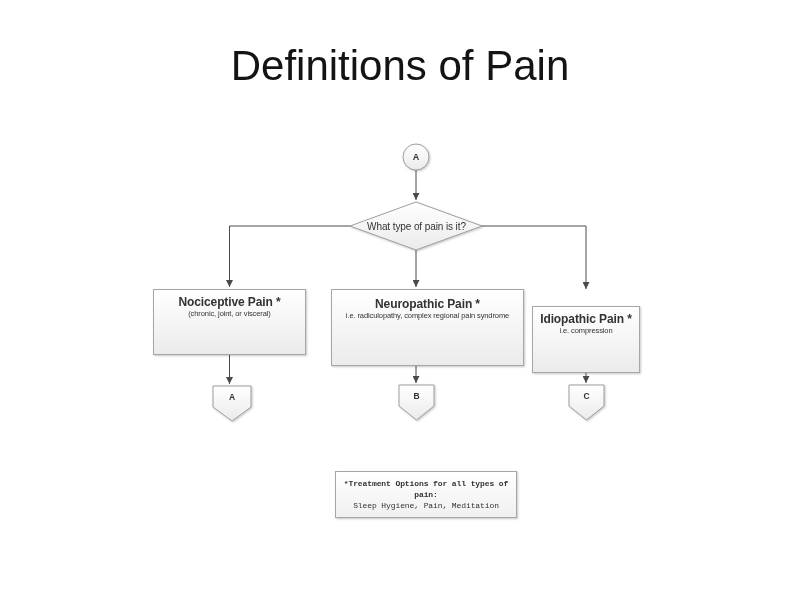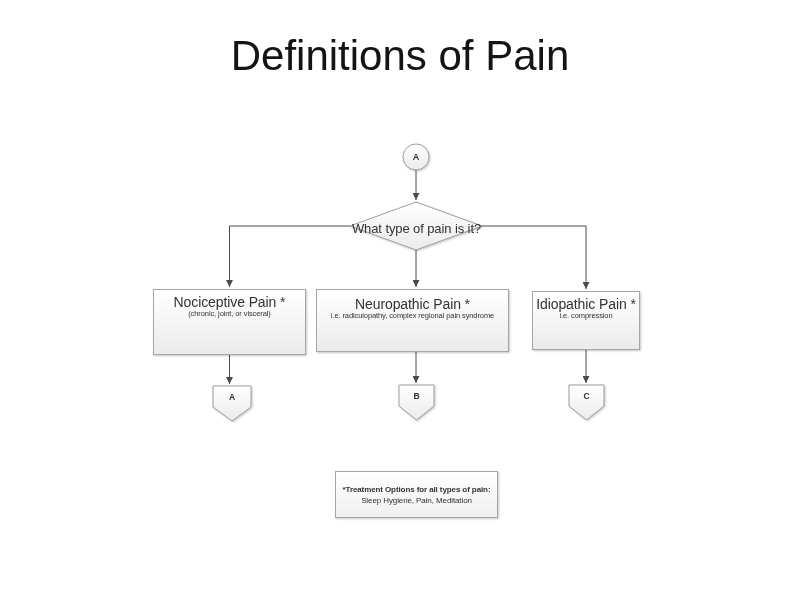--- a/index.html
+++ b/index.html
@@ -1,41 +1,41 @@
 <!DOCTYPE html>
 <html><head>
 <meta charset="utf-8">
 <style>
   html,body{margin:0;padding:0;background:#fff;}
   .slide{
     position:relative;width:800px;height:600px;background:#ffffff;overflow:hidden;
     font-family:"Liberation Sans", sans-serif;color:#333333;
   }
   .slide-title{
-    position:absolute;left:0;top:32px;width:100%;text-align:center;
+    position:absolute;left:0;top:42px;width:100%;text-align:center;
     font-size:42px;line-height:1.15;color:#141414;font-weight:400;
   }
   .chart-svg{position:absolute;left:0;top:0;}
   .shape{stroke:#9f9f9f;stroke-width:1;fill:url(#shapeGrad);}
   .shapes-layer{filter:drop-shadow(1px 1.5px 1px rgba(0,0,0,0.22));}
   .conn{stroke:#4a4a4a;stroke-width:1;fill:none;}
   .node-label{
     position:absolute;text-align:center;font-weight:bold;font-size:9px;color:#333;
   }
   .decision-label{
-    position:absolute;text-align:center;font-size:13px;color:#333;letter-spacing:-0.1px;
+    position:absolute;text-align:center;font-size:10px;color:#333;letter-spacing:-0.1px;
   }
   .branch-box{
     position:absolute;box-sizing:border-box;border:1px solid #a6a6a6;
     background:linear-gradient(#ffffff,#ebebeb);
     box-shadow:1px 1px 2px rgba(0,0,0,0.22);
     text-align:center;font-size:7.5px;line-height:11px;letter-spacing:-0.1px;
     padding:7px 3px 0 3px;color:#333;
   }
-  .bx-title{font-weight:normal;font-size:14px;}
+  .bx-title{font-weight:bold;font-size:12px;}
   .footnote-box{
     position:absolute;box-sizing:border-box;border:1px solid #a6a6a6;
     background:linear-gradient(#ffffff,#f0f0f0);
     box-shadow:1px 1px 2px rgba(0,0,0,0.22);
     display:flex;flex-direction:column;justify-content:center;align-items:center;
     text-align:center;font-size:8px;line-height:11px;letter-spacing:-0.1px;color:#333;
   }
   .fn-title{font-weight:bold;}
 </style>
 </head>
@@ -75,33 +75,33 @@
 
   <div class="node-label" style="left:404px;top:152px;width:24px;">A</div>
 
   <div class="decision-label" style="left:346px;top:221px;width:141px;">What type of pain is it?</div>
 
   <div class="branch-box" style="left:153px;top:289px;width:153px;height:66px;">
     <div class="bx-title">Nociceptive Pain *</div>
     <div class="bx-line">(chronic, joint, or visceral)</div>
   </div>
 
-  <div class="branch-box" style="left:316px;top:289px;width:193px;height:63px;padding-top:9px;">
+  <div class="branch-box" style="left:331px;top:289px;width:193px;height:77px;padding-top:9px;">
     <div class="bx-title">Neuropathic Pain *</div>
     <div class="bx-line">i.e. radiculopathy, complex regional pain syndrome</div>
   </div>
 
-  <div class="branch-box" style="left:532px;top:291px;width:108px;height:59px;">
+  <div class="branch-box" style="left:532px;top:306px;width:108px;height:67px;">
     <div class="bx-title">Idiopathic Pain *</div>
     <div class="bx-line">i.e. compression</div>
     <div class="bx-line"></div>
   </div>
 
   <div class="node-label" style="left:213px;top:392px;width:38px;font-size:8.5px;">A</div>
   <div class="node-label" style="left:399px;top:391px;width:35px;font-size:8.5px;">B</div>
   <div class="node-label" style="left:569px;top:391px;width:35px;font-size:8.5px;">C</div>
 
-  <div class="footnote-box" style="left:335px;top:471px;width:163px;height:47px;">
+  <div class="footnote-box" style="left:335px;top:471px;width:182px;height:47px;font-family:Liberation Mono, monospace;">
     <div class="fn-title">*Treatment Options for all types of pain:</div>
     <div class="fn-body">Sleep Hygiene, Pain, Meditation</div>
   </div>
 
 </div>
 
 </body></html>

